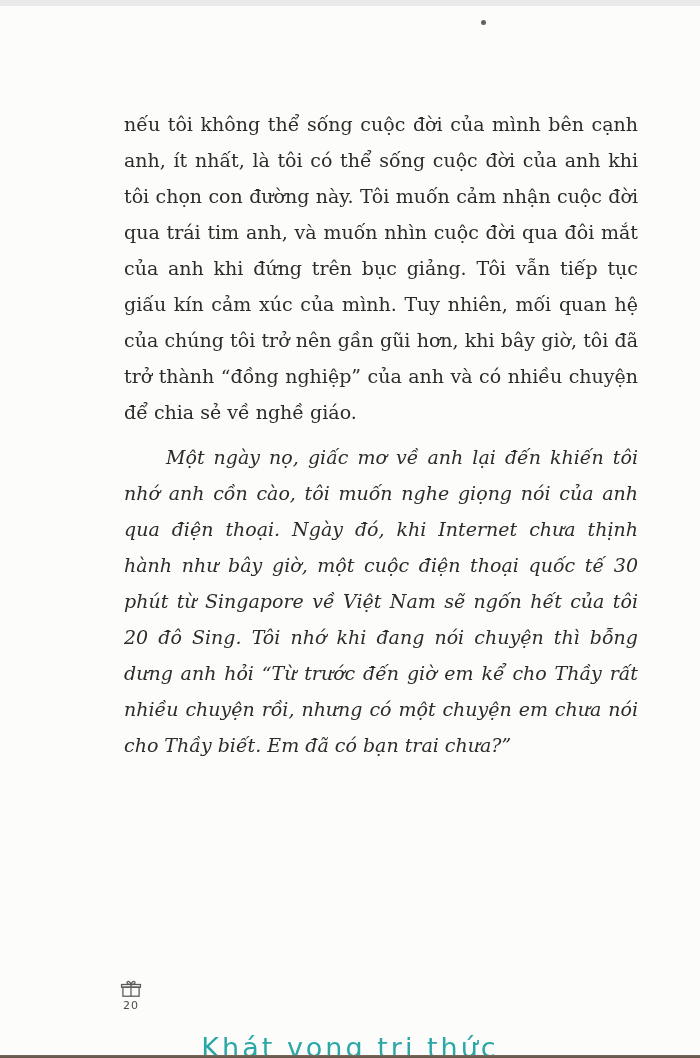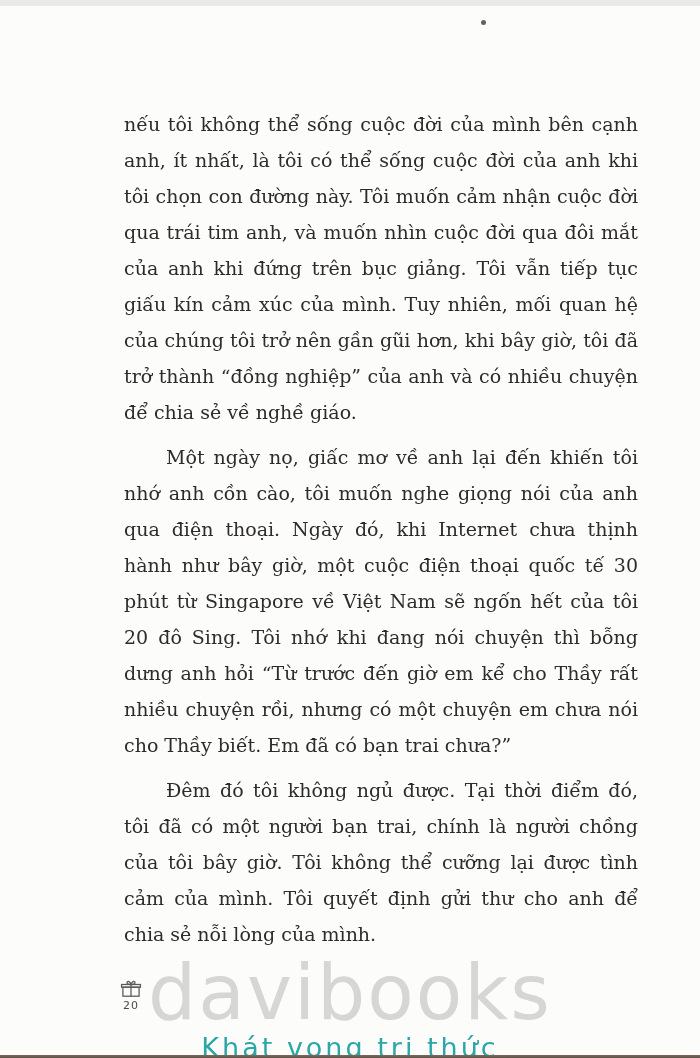--- a/index.html
+++ b/index.html
@@ -13,21 +13,21 @@
   }
   .text-block{
     position:absolute;
     left:124px;top:100px;width:514px;
     color:#2e2c2a;
     font-size:19px;
     line-height:36px;
     text-align:justify;
   }
   .text-block p{margin:0;}
-  .text-block p + p{margin-top:9px;text-indent:42px;}
+  .text-block p + p{margin-top:9px;text-indent:42px;font-style:italic;}
 
   .footer{
     position:absolute;
     left:120px;bottom:52px;
     display:flex;align-items:flex-end;gap:18px;
     z-index:3;
   }
   .page-no-block{
     display:flex;flex-direction:column;align-items:center;gap:1px;
   }
@@ -80,25 +80,23 @@
   }
 </style>
 </head>
 <body>
 
 <div class="page">
 
   <div class="text-block">
     <p>nếu tôi không thể sống cuộc đời của mình bên cạnh anh, ít nhất, là tôi có thể sống cuộc đời của anh khi tôi chọn con đường này. Tôi muốn cảm nhận cuộc đời qua trái tim anh, và muốn nhìn cuộc đời qua đôi mắt của anh khi đứng trên bục giảng. Tôi vẫn tiếp tục giấu kín cảm xúc của mình. Tuy nhiên, mối quan hệ của chúng tôi trở nên gần gũi hơn, khi bây giờ, tôi đã trở thành “đồng nghiệp” của anh và có nhiều chuyện để chia sẻ về nghề giáo.</p>
     <p>Một ngày nọ, giấc mơ về anh lại đến khiến tôi nhớ anh cồn cào, tôi muốn nghe giọng nói của anh qua điện thoại. Ngày đó, khi Internet chưa thịnh hành như bây giờ, một cuộc điện thoại quốc tế 30 phút từ Singapore về Việt Nam sẽ ngốn hết của tôi 20 đô Sing. Tôi nhớ khi đang nói chuyện thì bỗng dưng anh hỏi “Từ trước đến giờ em kể cho Thầy rất nhiều chuyện rồi, nhưng có một chuyện em chưa nói cho Thầy biết. Em đã có bạn trai chưa?”</p>
-    <p>Đêm đó tôi không ngủ được. Tại thời điểm đó, tôi đã có một người bạn trai, chính là người chồng của tôi bây giờ. Tôi không thể cưỡng lại được tình cảm của mình. Tôi quyết định gửi thư cho anh để chia sẻ nỗi lòng của mình.</p>
   </div>
 
   <div class="watermark">
-    <span class="wm-name">davibooks</span>
     <span class="wm-slogan">Khát vọng tri thức</span>
   </div>
 
   <div class="footer">
     <div class="page-no-block">
       <span class="gift">
         <svg viewBox="0 0 24 20" width="22" height="18" fill="none" stroke="#5c5a57" stroke-width="1.4">
           <rect x="3" y="8" width="18" height="10"></rect>
           <rect x="1.5" y="5" width="21" height="3"></rect>
           <line x1="12" y1="5" x2="12" y2="18"></line>

